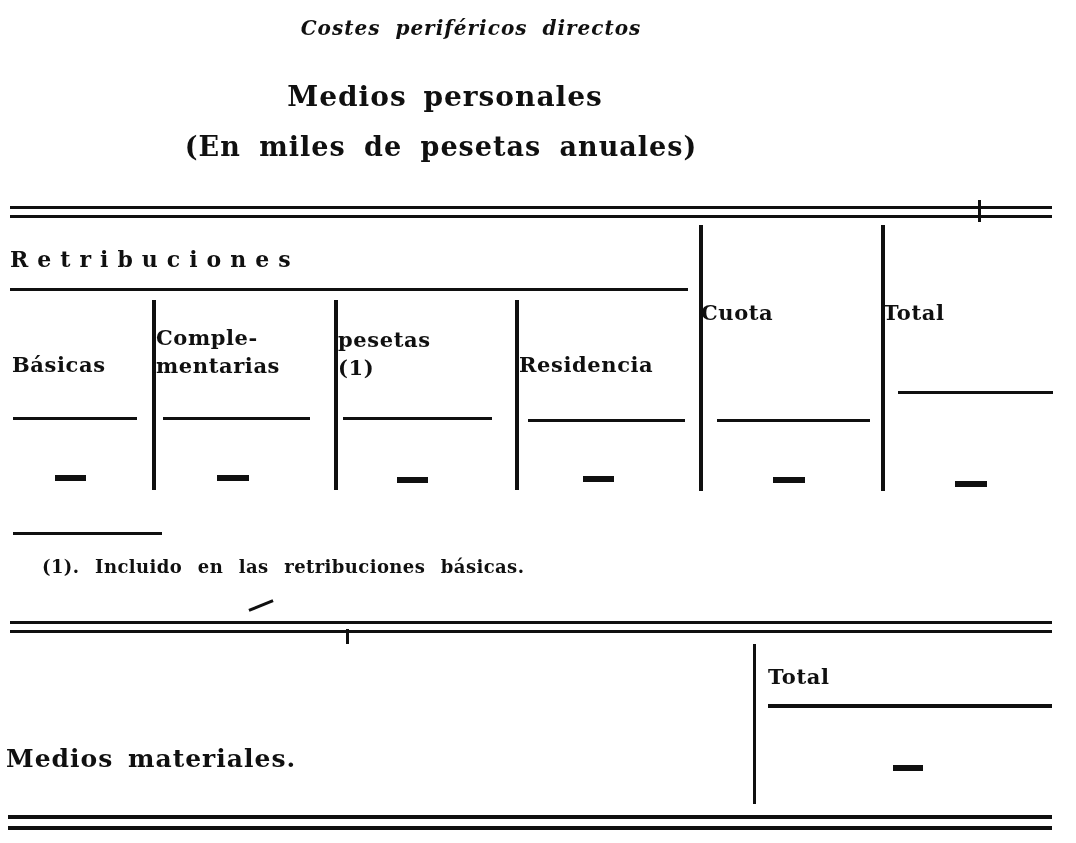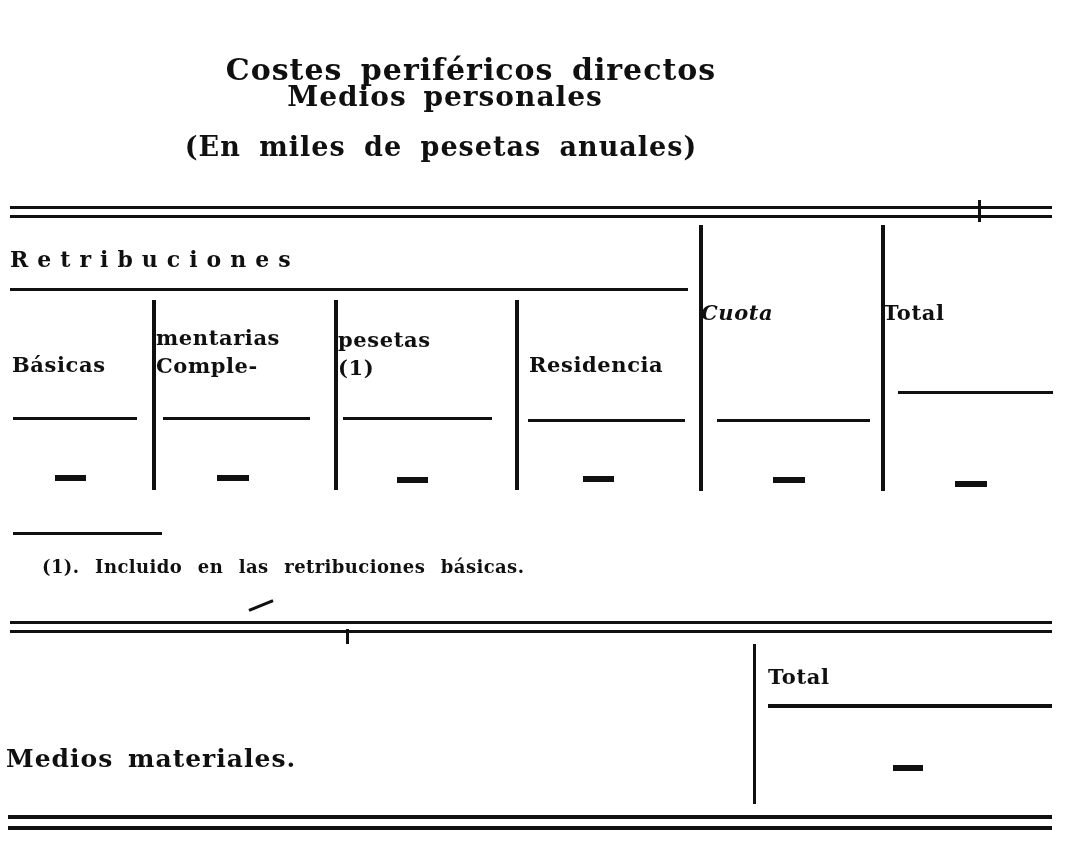--- a/index.html
+++ b/index.html
@@ -14,21 +14,21 @@
   
   .hr{position:absolute;height:3px;background:#101010;}
   .vr{position:absolute;width:4px;background:#101010;}
   .artifact{position:absolute;background:#101010;}
   .title{position:absolute;font-weight:bold;text-align:center;white-space:nowrap;}
   .hdr{position:absolute;font-weight:bold;font-size:21px;line-height:28px;letter-spacing:0.6px;}
   .hdr .ln{display:block;}
   .dash{position:absolute;height:6px;background:#101010;color:transparent;overflow:hidden;font-size:2px;line-height:2px;}
 
   
-  .t-main{left:171px;top:16px;width:600px;font-size:30px;letter-spacing:1px;word-spacing:7px;margin-top:36px;}
+  .t-main{left:171px;top:16px;width:600px;font-size:20px;font-style:italic;letter-spacing:1px;word-spacing:7px;}
   .t-section{left:145px;top:80px;width:600px;font-size:28px;letter-spacing:1px;word-spacing:6px;}
   .t-unit{left:141px;top:131px;width:600px;font-size:27px;letter-spacing:1px;word-spacing:8px;}
 
   
   .r-top-a{left:10px;top:206px;width:1042px;}
   .r-top-b{left:10px;top:215px;width:1042px;}
   .r-retrib{left:10px;top:288px;width:678px;}
   .u-basicas{left:13px;top:417px;width:124px;}
   .u-comple{left:163px;top:417px;width:147px;}
   .u-ayuda{left:343px;top:417px;width:149px;}
@@ -47,22 +47,22 @@
   .v-3{left:515px;top:300px;height:190px;}
   .v-4{left:699px;top:225px;height:266px;}
   .v-5{left:881px;top:225px;height:266px;}
   .v-t2{left:753px;top:644px;width:3px;height:160px;}
 
   
   .h-group{left:10px;top:244px;width:678px;font-size:22px;letter-spacing:9px;line-height:30px;}
   .h-basicas{left:12px;top:351px;width:114px;}
   .h-comple{left:156px;top:324px;width:180px;}
   .h-ayuda{left:338px;top:326px;width:178px;}
-  .h-residencia{left:519px;top:351px;width:180px;padding-left:10px;}
-  .h-cuota{left:701px;top:298px;width:180px;line-height:29px;font-style:italic;}
+  .h-residencia{left:519px;top:351px;width:180px;}
+  .h-cuota{left:701px;top:298px;width:180px;line-height:29px;}
   .h-total1{left:883px;top:299px;width:170px;}
 
   
   .d-basicas{left:55px;top:475px;width:31px;}
   .d-comple{left:217px;top:475px;width:32px;}
   .d-ayuda{left:397px;top:477px;width:31px;}
   .d-residencia{left:583px;top:476px;width:31px;}
   .d-cuota{left:773px;top:477px;width:32px;}
   .d-total1{left:955px;top:481px;width:32px;}
   .d-total2{left:893px;top:765px;width:30px;}
@@ -99,22 +99,22 @@
     <div class="vr v-1"></div>
     <div class="vr v-2"></div>
     <div class="vr v-3"></div>
     <div class="vr v-4"></div>
     <div class="vr v-5"></div>
 
     <div class="hdr h-basicas">
       <span class="ln">Básicas</span>
     </div>
     <div class="hdr h-comple">
+      <span class="ln">Comple-</span>
       <span class="ln">mentarias</span>
-      <span class="ln">Comple-</span>
     </div>
     <div class="hdr h-ayuda">
       <span class="ln">pesetas</span>
       <span class="ln">(1)</span>
     </div>
     <div class="hdr h-residencia">
       <span class="ln">Residencia</span>
     </div>
     <div class="hdr h-cuota">
       <span class="ln">Cuota</span>

